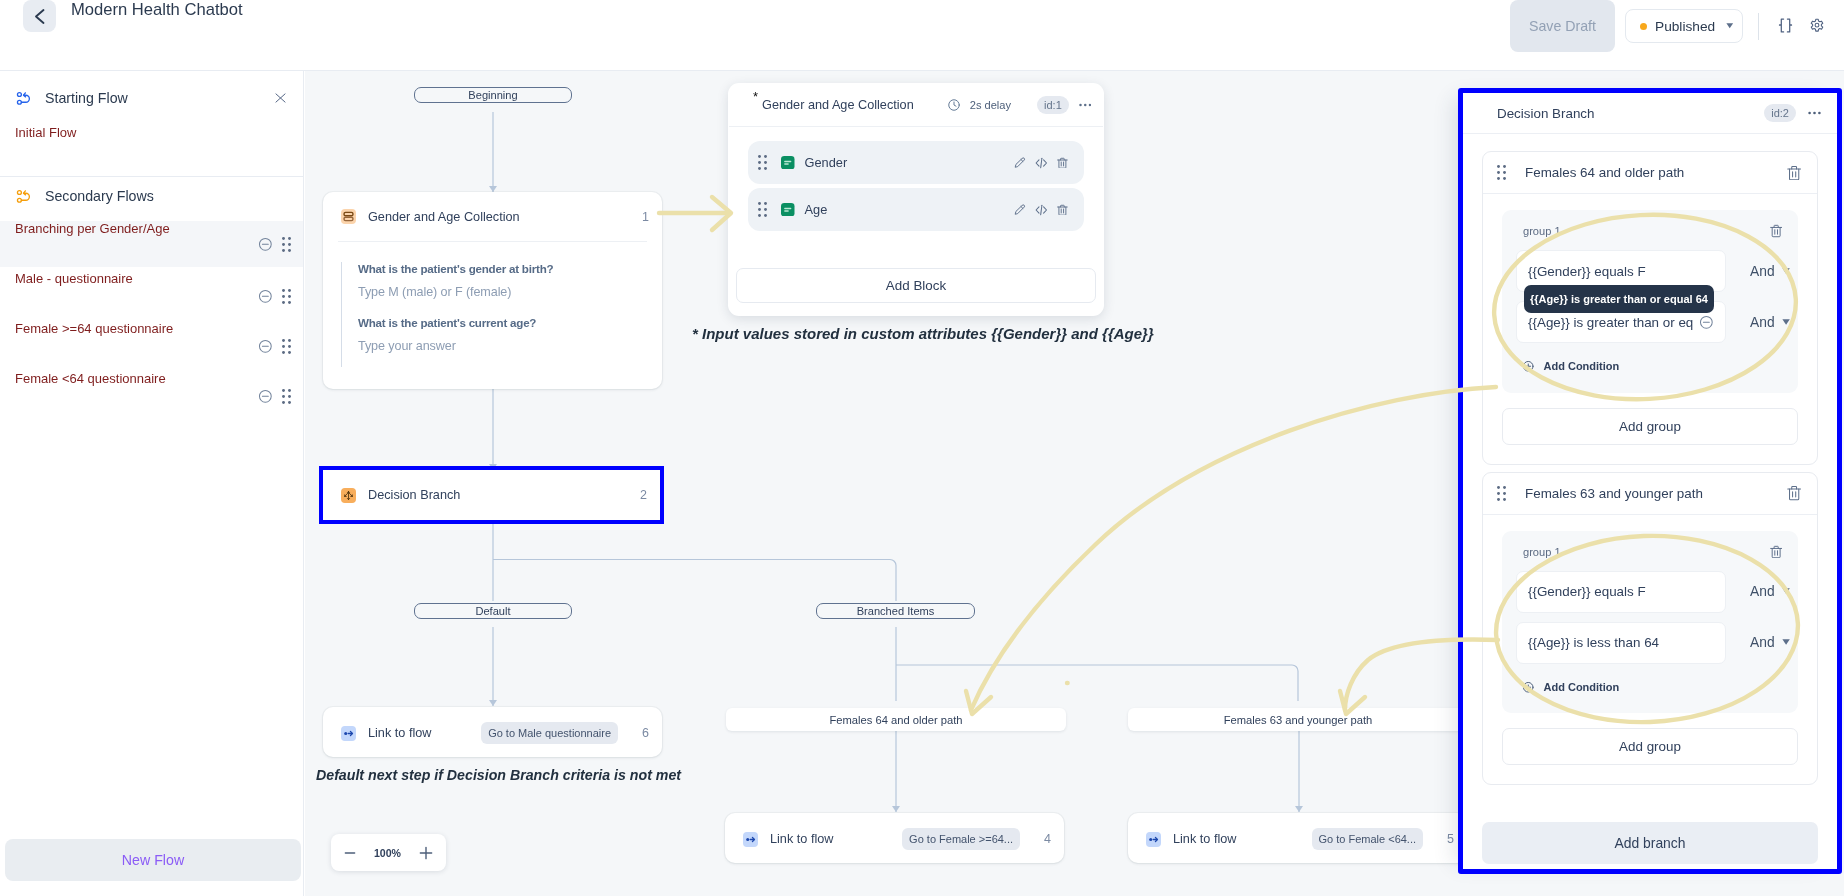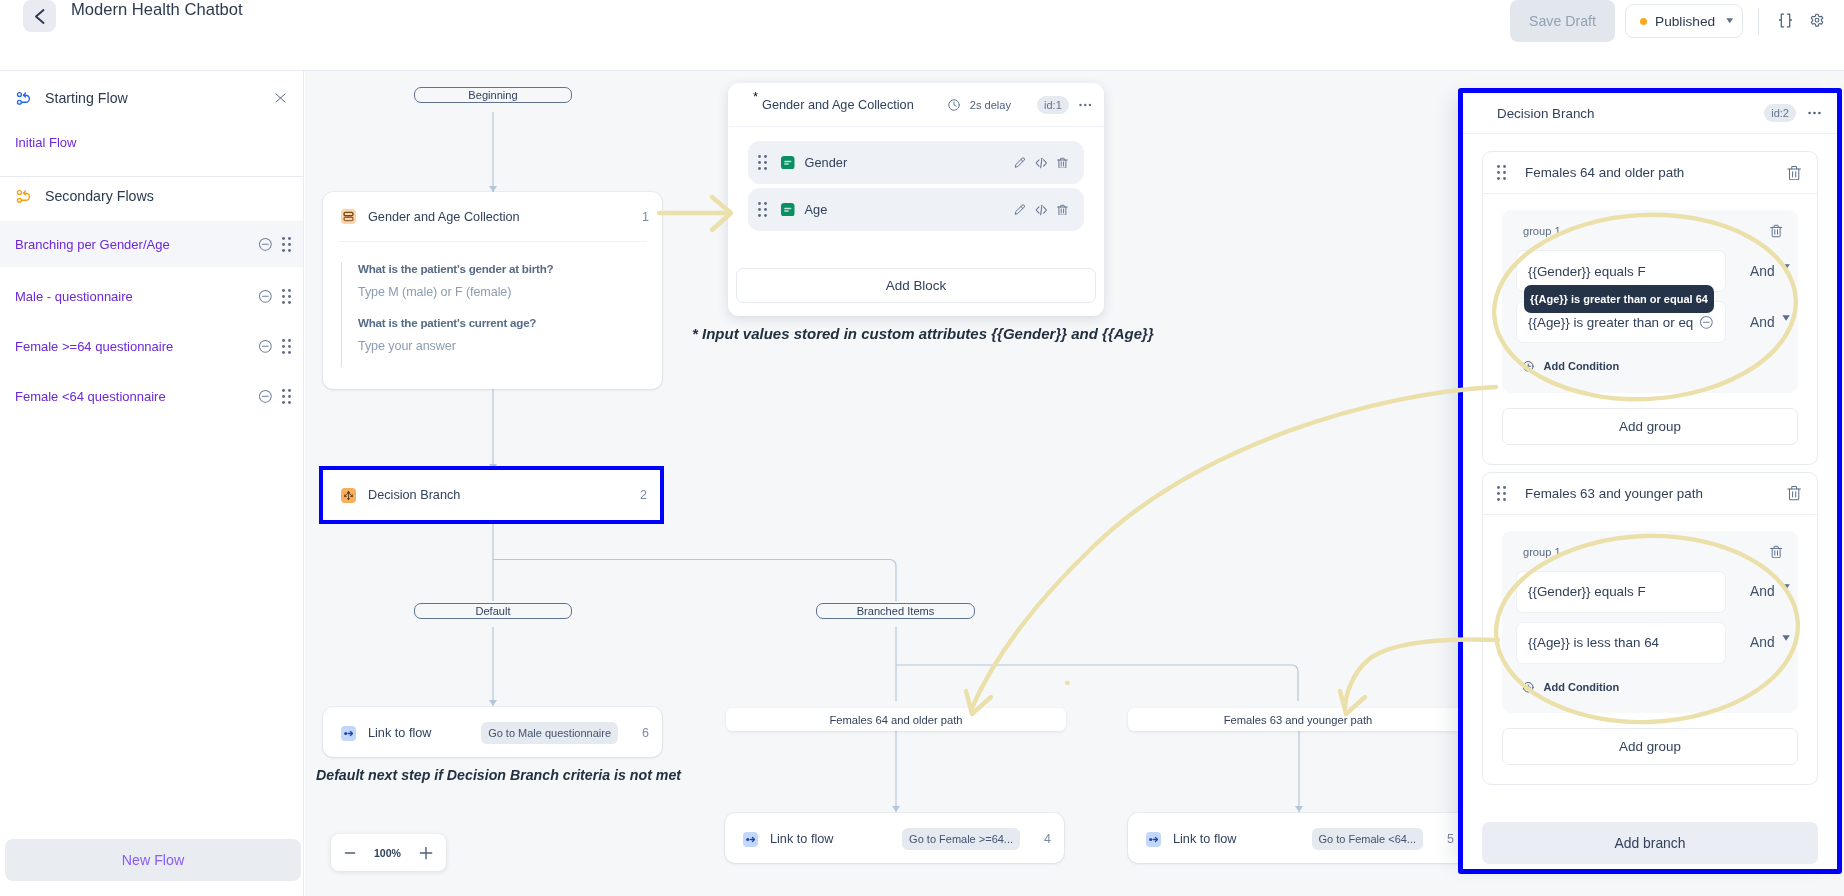--- a/index.html
+++ b/index.html
@@ -5,33 +5,33 @@
   *{box-sizing:border-box;margin:0;padding:0}
   html,body{width:1844px;height:896px;overflow:hidden}
   body{font-family:"Liberation Sans",sans-serif;background:#fff;color:#31415c;-webkit-font-smoothing:antialiased}
   svg{display:block}
 
   
   .header{position:absolute;left:0;top:0;width:1844px;height:71px;background:#fff;border-bottom:1px solid #e8ecf2;display:flex;align-items:flex-start}
   .back-btn{width:33px;height:32px;border-radius:8px;background:#e8ecf2;display:flex;align-items:center;justify-content:center;margin-left:23px}
   .app-title{font-size:16.6px;color:#2b3a4f;margin-left:15px;letter-spacing:0}
   .hdr-right{margin-left:auto;display:flex;align-items:center;gap:10px;padding-right:16px}
-  .save-draft{height:42px;width:105px;border-radius:8px;background:#e2e7ee;color:#93a1b5;font-size:14.2px;display:flex;align-items:center;justify-content:center}
+  .save-draft{height:52px;width:105px;border-radius:8px;background:#e2e7ee;color:#93a1b5;font-size:14.2px;display:flex;align-items:center;justify-content:center}
   .pub-btn{height:34px;width:118px;padding:0 10px 0 14px;border-radius:8px;border:1px solid #e4e9ef;background:#fff;display:flex;align-items:center;font-size:13.7px;color:#2b3a4f;white-space:nowrap}
   .pub-dot{width:7px;height:7px;border-radius:50%;background:#f8a81c;flex:none;margin-right:8px}
   .hdr-div{width:1px;height:27px;background:#dde3ea;margin:0 5px}
   .icon-btn{width:22px;height:24px;display:flex;align-items:center;justify-content:center}
 
   
   .sidebar{position:absolute;left:0;top:71px;width:304px;height:825px;background:#fff;border-right:1px solid #e8ecf2}
   .sb-sec{display:flex;align-items:center;height:54px;padding:0 17px 0 15px}
   .sidebar .sb-sec:first-child{padding-right:17px}
   .sb-sec .lbl{font-size:14.2px;color:#2b3a4f;margin-left:13px}
   .sb-close{margin-left:auto;width:11px;height:11px;display:flex;align-items:center;justify-content:center;margin-right:0}
-  .sb-row{display:flex;align-items:center;height:50px;padding:0 12px 0 15px;font-size:13px;color:#6d28d9}
+  .sb-row{display:flex;height:50px;padding:0 12px 0 15px;font-size:13px;color:#7f1d1d}
   .sb-row.active{background:#f4f6f9;height:46px;margin-bottom:4px}
   .sb-row .acts{margin-left:auto;display:flex;align-items:center;gap:9px}
   .sb-divider{height:1px;background:#e8ecf2;margin:0}
   .new-flow{position:absolute;left:5px;bottom:15px;width:296px;height:42px;border-radius:8px;background:#e9edf1;display:flex;align-items:center;justify-content:center;font-size:14.2px;color:#8b5cf6}
 
   
   .canvas{position:absolute;left:305px;top:71px;width:1539px;height:825px;background:#f5f7f9;overflow:hidden}
   .edges{position:absolute;left:0;top:0;width:1539px;height:825px}
 
   .pill{position:absolute;height:16px;border:1px solid #5f7290;border-radius:7px;background:#f5f7f9;display:flex;align-items:center;justify-content:center;font-size:11.1px;color:#31415c}
@@ -58,21 +58,21 @@
   .idpill{margin-left:auto;flex:none;white-space:nowrap;background:#e5e9f0;color:#64748b;font-size:11px;border-radius:9px;padding:0 7px;height:18px;line-height:18px;font-weight:normal}
   .branch{margin:7px 19px 0;border:1px solid #e8ebf0;border-radius:9px;background:#fff}
   .branch:first-child{margin-top:17px}
   .branch-hd{height:42px;display:flex;align-items:center;padding:0 16px 0 14px;border-bottom:1px solid #eceff4}
   .branch-hd .t{font-size:13.4px;color:#31415c;margin-left:19px}
   .grp{margin:16px 19px 0;background:#f6f8fa;border-radius:9px;padding:11px 14px 18px;position:relative}
   .grp-hd{display:flex;align-items:center;height:20px;padding:0 2px 0 7px}
   .grp-hd .t{font-size:11.1px;color:#5c6b83}
   .cond{width:210px;height:42px;background:#fff;border:1px solid #edf0f4;border-radius:7px;display:flex;align-items:center;padding:0 11px;font-size:13.4px;color:#31415c;overflow:hidden;white-space:nowrap;flex:none}
   .condrow{display:flex;align-items:center;gap:24px;margin-top:9px}
-  .andsel{display:flex;gap:7px;font-size:13.8px;color:#3f5068}
+  .andsel{display:flex;align-items:center;gap:7px;font-size:13.8px;color:#3f5068}
   .addcond{display:flex;align-items:center;gap:9px;margin:17px 0 2px 6px;font-size:11px;color:#31415c;font-weight:bold}
   .addgroup{margin:15px 19px 19px;height:37px;border:1px solid #e8ebf0;border-radius:7px;display:flex;align-items:center;justify-content:center;font-size:13.4px;color:#31415c}
   .addbranch{position:absolute;left:19px;right:19px;bottom:5px;height:42px;border-radius:7px;background:#eaeef4;display:flex;align-items:center;justify-content:center;font-size:13.9px;color:#31415c}
 
   
   .zoomctl{position:absolute;left:26px;bottom:25px;width:115px;height:37px;background:#fff;border-radius:8px;box-shadow:0 1px 5px rgba(30,45,70,.13);display:flex;align-items:center;justify-content:space-between;padding:0 12px;z-index:4}
   .zoomctl .v{font-size:10.6px;font-weight:bold;color:#31415c}
 
   .tooltip{position:absolute;background:#253449;color:#fff;border-radius:7px;padding:0 6px;height:28px;line-height:28px;font-size:11px;font-weight:bold;white-space:nowrap;z-index:3}
   .chip{margin-left:auto;background:#e5e9f0;color:#43536d;font-size:11px;border-radius:6px;padding:0 7px;line-height:22px;height:22px}

